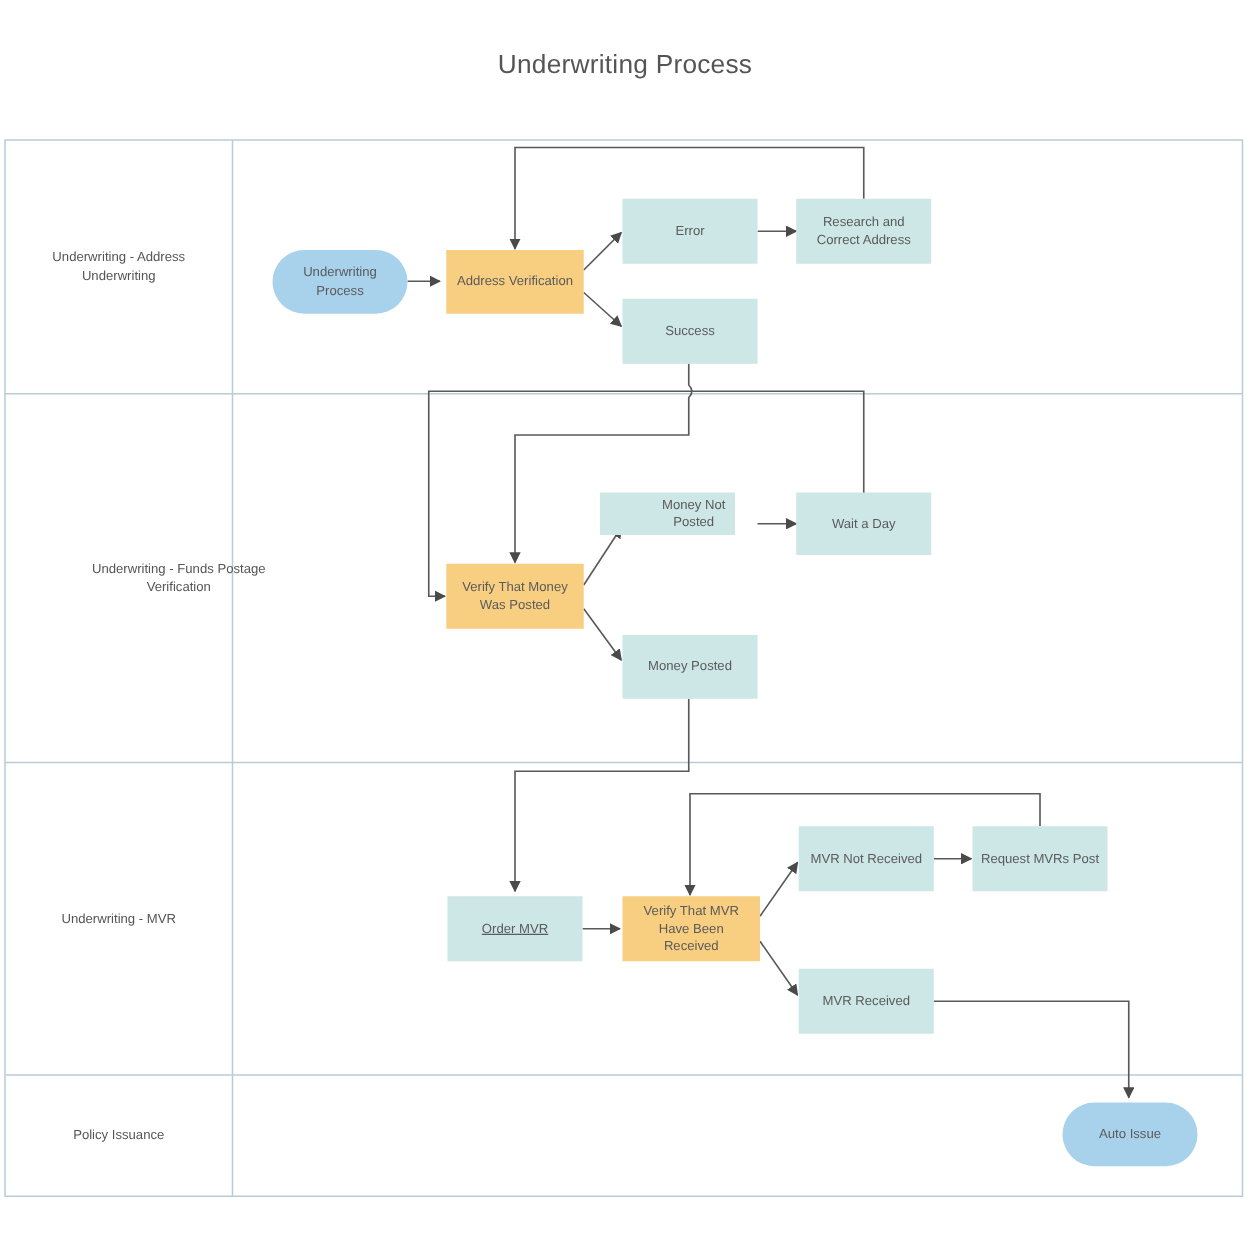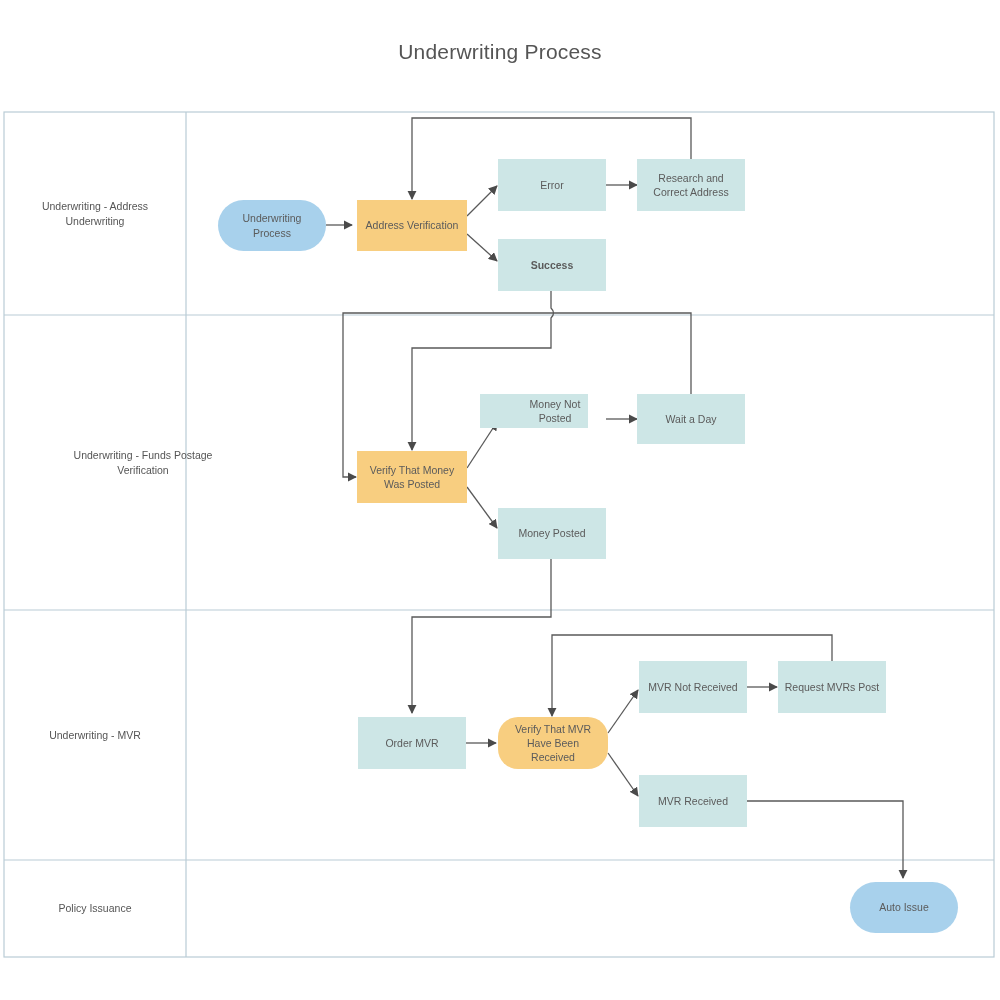--- a/index.html
+++ b/index.html
@@ -134,33 +134,33 @@
   <div class="lane-label" style="left:4px; top:860px; width:182px; height:97px;">Policy Issuance</div>
 
   <div class="node terminal" style="left:218px; top:200px; width:108px; height:51px;">Underwriting Process</div>
 
   <div class="node process" style="left:357px; top:200px; width:110px; height:51px;">Address Verification</div>
 
   <div class="node data" style="left:498px; top:159px; width:108px; height:52px;">Error</div>
 
   <div class="node data" style="left:637px; top:159px; width:108px; height:52px;">Research and Correct Address</div>
 
-  <div class="node data" style="left:498px; top:239px; width:108px; height:52px;font-weight:bold;">Success</div>
+  <div class="node data" style="left:498px; top:239px; width:108px; height:52px;">Success</div>
 
   <div class="node process" style="left:357px; top:451px; width:110px; height:52px;">Verify That Money Was Posted</div>
 
   <div class="node data" style="left:480px; top:394px; width:108px; height:34px;padding-left:48px;">Money Not Posted</div>
 
   <div class="node data" style="left:637px; top:394px; width:108px; height:50px;text-align:right;">Wait a Day</div>
 
   <div class="node data" style="left:498px; top:508px; width:108px; height:51px;">Money Posted</div>
 
-  <div class="node data" style="left:358px; top:717px; width:108px; height:52px;">Order MVR</div>
+  <div class="node data" style="left:358px; top:717px; width:108px; height:52px;text-decoration:underline;">Order MVR</div>
 
-  <div class="node process" style="left:498px; top:717px; width:110px; height:52px;border-radius:20px;">Verify That MVR Have Been Received</div>
+  <div class="node process" style="left:498px; top:717px; width:110px; height:52px;">Verify That MVR Have Been Received</div>
 
   <div class="node data" style="left:639px; top:661px; width:108px; height:52px;">MVR Not Received</div>
 
   <div class="node data" style="left:778px; top:661px; width:108px; height:52px;">Request MVRs Post</div>
 
   <div class="node data" style="left:639px; top:775px; width:108px; height:52px;">MVR Received</div>
 
   <div class="node terminal" style="left:850px; top:882px; width:108px; height:51px;">Auto Issue</div>
 
 </div>

